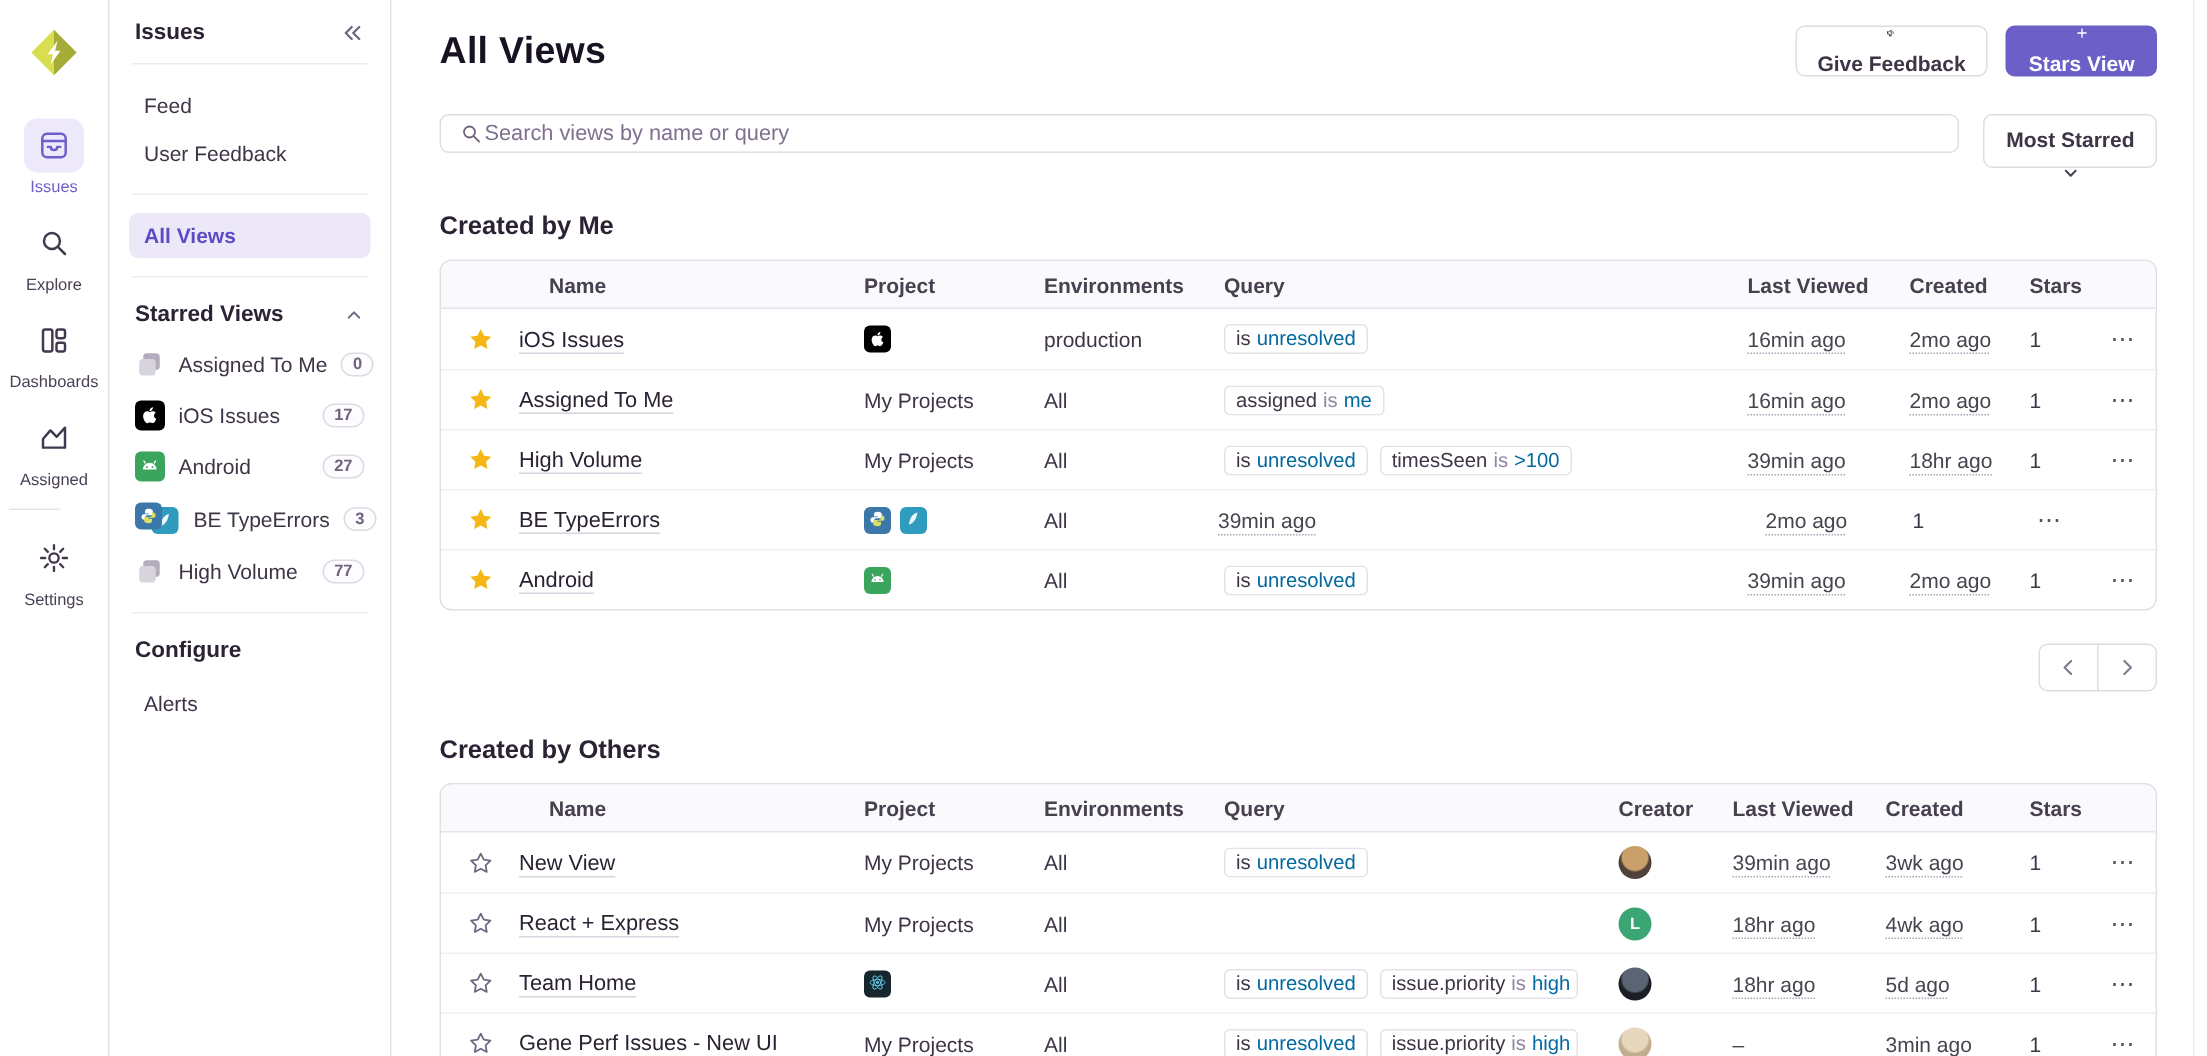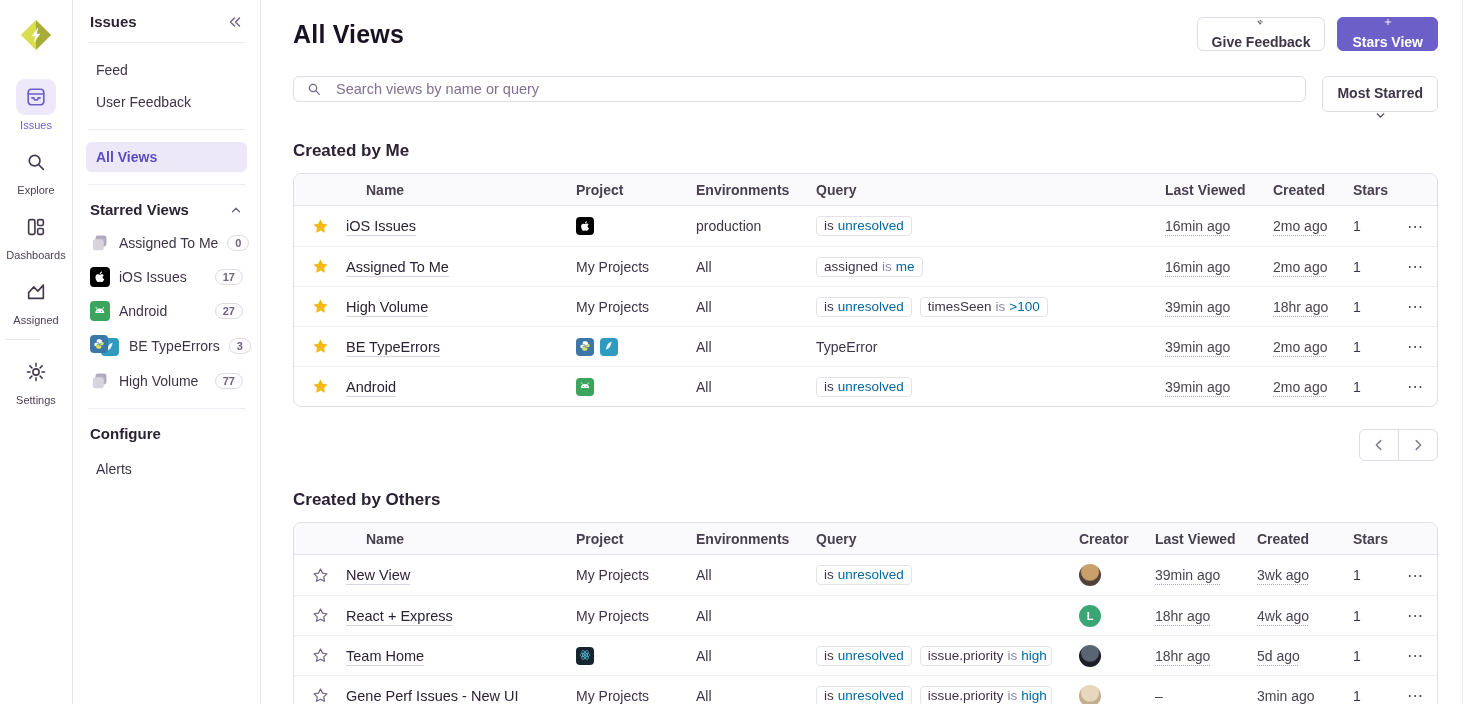--- a/index.html
+++ b/index.html
@@ -62,21 +62,21 @@
   .page-title { font-size:25px; font-weight:800; color:#191223; letter-spacing:.2px; }
   .head-sp { flex:1; }
   .btn { height:34px; display:inline-flex; align-items:center; gap:8px; border-radius:6px;
          font-weight:700; font-size:14px; padding:0 14px; border:1px solid #E0DCE5;
          background:#fff; color:#3E3446; font-family:inherit; cursor:pointer;flex-direction:column; }
   .btn svg { width:16px; height:16px; }
   .btn.primary { background:#6C5FC7; border-color:#6C5FC7; color:#fff; margin-left:12px; }
 
   .toolbar { display:flex; gap:16px; margin-top:24px; }
   .search { flex:1; height:20px; border:1px solid #E0DCE5; border-radius:6px;
-            display:flex; align-items:center; gap:14px; padding:12px 12px; background:#fff; }
+            display:flex; align-items:center; gap:1px; padding:12px 12px; background:#fff; }
   .search svg { width:16px; height:16px; color:#71637E; flex:0 0 16px; }
   .search input { border:none; outline:none; flex:1; font-size:14.5px; color:#2B2233;
                   font-family:inherit; background:transparent; }
   .search input::placeholder { color:#80708F; }
   .sortbtn { height:36px; }
   .sortbtn .cd svg { width:13px; height:13px; color:#4B4155; }
 
   .section-title { font-size:17px; font-weight:800; color:#2B2233; margin:29px 0 12px; }
 
   .table { border:1px solid #E2DEE8; border-radius:8px; overflow:hidden; background:#fff; }
@@ -448,25 +448,20 @@
                   </svg>
                 </span>
                 <span class="tile t18" style="background: rgb(46, 155, 191);">
                   <svg viewBox="0 0 24 24" fill="#EAF6FA">
                     <path d="M16.5 4.5c-5.5 1.2-8.7 5.6-9.8 14 5.6-2.2 8.8-6.8 9.8-14z"></path>
                   </svg>
                 </span>
               </div>
             </div>
             <div class="td c-env"><span>All</span></div>
-            <div class="td c-query">
-              <div class="qs">
-                <span class="qtext">TypeError</span>
-              </div>
-            </div>
             <div class="td c-lv"><span class="time">39min ago</span></div>
             <div class="td c-created"><span class="time">2mo ago</span></div>
             <div class="td c-stars"><span>1</span></div>
             <div class="td c-act"><span class="dots">⋯</span></div>
           </div>
           <div class="trow">
             <div class="td c-star">
               <span class="starbtn">
                 <svg viewBox="0 0 20 20" fill="#F5B716">
                   <path d="M10 1.6l2.6 5.2 5.7.8-4.1 4 1 5.7-5.2-2.7-5.2 2.7 1-5.7-4.1-4 5.7-.8z"></path>

